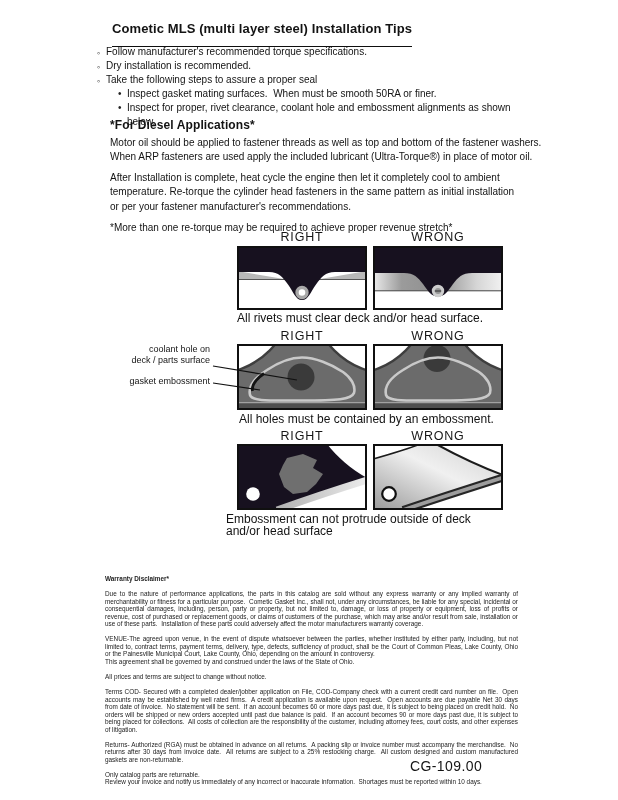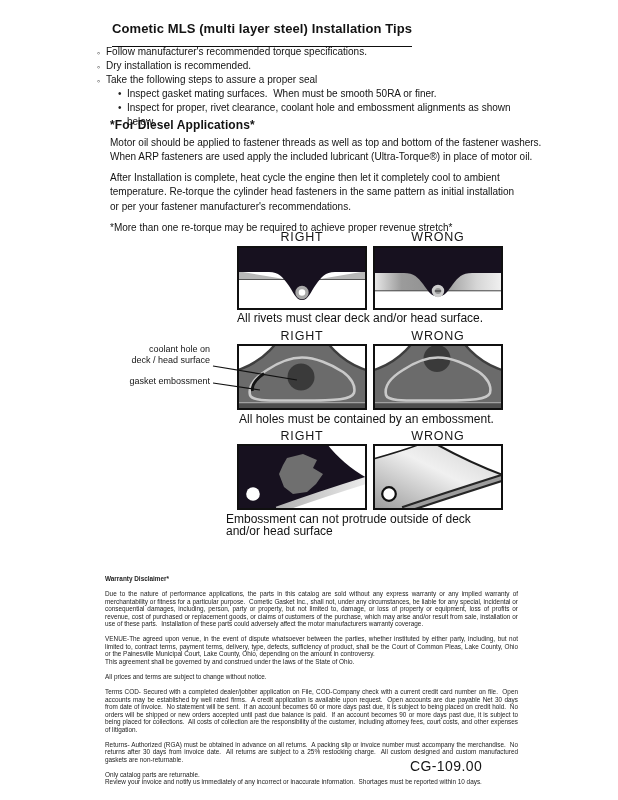--- a/index.html
+++ b/index.html
@@ -107,21 +107,21 @@
       <line x1="61.8" y1="45" x2="68.2" y2="45" stroke="#4e4e4e" stroke-width="1.5"></line>
       <rect x="1" y="1" width="128" height="62" fill="none" stroke="#101010" stroke-width="2"></rect>
     </svg>
   </div>
   <div class="abs caption" style="left:237px;top:312px;">All rivets must clear deck and/or head surface.</div>
 
   <div class="abs dg-label" style="left:237px;top:329px;">RIGHT</div>
   <div class="abs dg-label" style="left:373px;top:329px;">WRONG</div>
 
   <div class="abs anno" style="left:90px;top:344px;">coolant hole on
-deck / head surface</div>
+deck / parts surface</div>
   <div class="abs anno" style="left:90px;top:376px;">gasket embossment</div>
 
   <div class="abs panel" style="left:237px;top:344px;">
     <svg viewBox="0 0 130 66" width="130" height="66">
       <rect width="130" height="66" fill="#6b6b6b"></rect>
       <circle cx="-24" cy="-50" r="80" fill="#ffffff" stroke="#3e3e3e" stroke-width="2.4"></circle>
       <circle cx="154" cy="-50" r="80" fill="#ffffff" stroke="#3e3e3e" stroke-width="2.4"></circle>
       <rect x="0" y="59" width="130" height="7" fill="#4e4e4e"></rect>
       <line x1="0" y1="58.6" x2="130" y2="58.6" stroke="#a2a2a2" stroke-width="1.2"></line>
       <path d="M13,51 C11,42 17,34 30,26 C42,18 54,13.5 65,13.5 C78,13.5 94,20 106,28 C114,33.5 119,42 117,49 C114.5,55.5 100,56.5 65,56.5 C32,56.5 15,57.5 13,51 Z" fill="none" stroke="#c9c9c9" stroke-width="2.6"></path>

